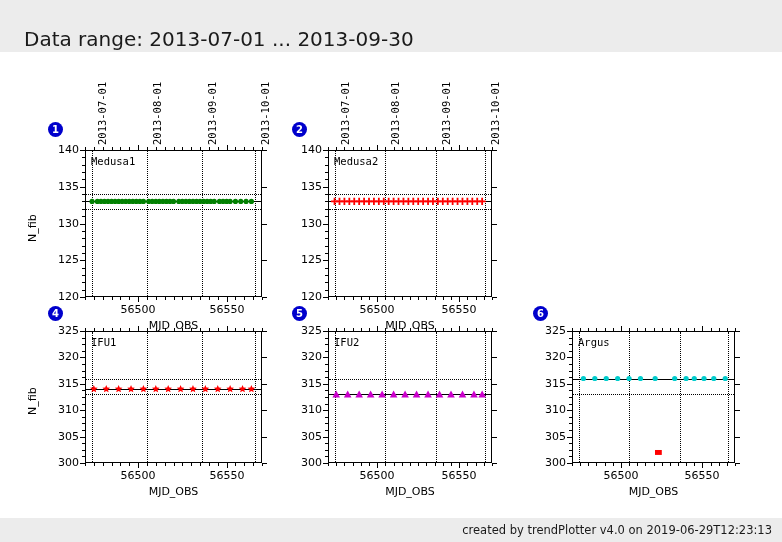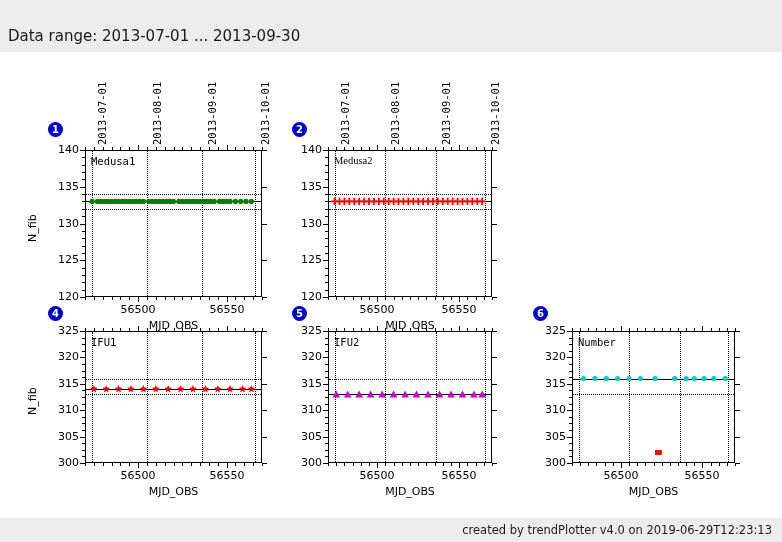--- a/index.html
+++ b/index.html
@@ -16,22 +16,22 @@
   #header {
     position:absolute; left:0; top:0; width:782px; height:52px;
     background:#ececec;
   }
   #header .title {
     position:absolute; left:8px; top:3px;
     font-size:17.5px; color:#1a1a1a; white-space:nowrap;
     font-family:"DejaVu Sans", sans-serif;
   }
   #header .subtitle {
-    position:absolute; left:8px; top:27px;
-    font-size:15px; color:#1a1a1a; white-space:nowrap;
+    position:absolute; left:24px; top:27px;
+    font-size:20px; color:#1a1a1a; white-space:nowrap;
   }
 
   
   #footer {
     position:absolute; left:0; top:518px; width:782px; height:24px;
     background:#ececec;
   }
   #footer .left {
     position:absolute; left:8px; top:5px; font-size:11.5px; color:#1a1a1a;
   }
@@ -335,21 +335,21 @@
       <div class="tick" style="left:459px;top:245px;width:1px;height:3px;"></div>
       <div class="tick" style="left:459px;top:95px;width:1px;height:3px;"></div>
       <div class="tick" style="left:467px;top:245px;width:1px;height:3px;"></div>
       <div class="tick" style="left:467px;top:95px;width:1px;height:3px;"></div>
       <div class="tick" style="left:476px;top:245px;width:1px;height:3px;"></div>
       <div class="tick" style="left:476px;top:95px;width:1px;height:3px;"></div>
       <div class="tick" style="left:484px;top:245px;width:1px;height:3px;"></div>
       <div class="tick" style="left:484px;top:95px;width:1px;height:3px;"></div>
       <div class="tick" style="left:492px;top:245px;width:1px;height:3px;"></div>
       <div class="tick" style="left:492px;top:95px;width:1px;height:3px;"></div>
-      <div class="panel-name" style="left:334px;top:103px;font-family:Liberation Serif, serif;">Medusa2</div>
+      <div class="panel-name" style="left:334px;top:103px;">Medusa2</div>
       <div class="axis-title-x" style="left:328px;top:267px;width:164px;">MJD_OBS</div>
       <svg class="markers" width="782" height="466">
         <path d="M330.96,149.45 L338.16,149.45 M334.56,145.85 L334.56,153.04999999999998" stroke="#ff0000" stroke-width="1.8" fill="none"></path>
         <path d="M335.88,149.45 L343.08000000000004,149.45 M339.48,145.85 L339.48,153.04999999999998" stroke="#ff0000" stroke-width="1.8" fill="none"></path>
         <path d="M340.79999999999995,149.45 L348,149.45 M344.4,145.85 L344.4,153.04999999999998" stroke="#ff0000" stroke-width="1.8" fill="none"></path>
         <path d="M345.71999999999997,149.45 L352.92,149.45 M349.32,145.85 L349.32,153.04999999999998" stroke="#ff0000" stroke-width="1.8" fill="none"></path>
         <path d="M350.64,149.45 L357.84000000000003,149.45 M354.24,145.85 L354.24,153.04999999999998" stroke="#ff0000" stroke-width="1.8" fill="none"></path>
         <path d="M355.56,149.45 L362.76000000000005,149.45 M359.16,145.85 L359.16,153.04999999999998" stroke="#ff0000" stroke-width="1.8" fill="none"></path>
         <path d="M360.47999999999996,149.45 L367.68,149.45 M364.08,145.85 L364.08,153.04999999999998" stroke="#ff0000" stroke-width="1.8" fill="none"></path>
         <path d="M365.4,149.45 L372.6,149.45 M369,145.85 L369,153.04999999999998" stroke="#ff0000" stroke-width="1.8" fill="none"></path>
@@ -699,21 +699,21 @@
       <div class="tick" style="left:702px;top:411px;width:1px;height:3px;"></div>
       <div class="tick" style="left:702px;top:276px;width:1px;height:3px;"></div>
       <div class="tick" style="left:711px;top:411px;width:1px;height:3px;"></div>
       <div class="tick" style="left:711px;top:276px;width:1px;height:3px;"></div>
       <div class="tick" style="left:719px;top:411px;width:1px;height:3px;"></div>
       <div class="tick" style="left:719px;top:276px;width:1px;height:3px;"></div>
       <div class="tick" style="left:727px;top:411px;width:1px;height:3px;"></div>
       <div class="tick" style="left:727px;top:276px;width:1px;height:3px;"></div>
       <div class="tick" style="left:735px;top:411px;width:1px;height:3px;"></div>
       <div class="tick" style="left:735px;top:276px;width:1px;height:3px;"></div>
-      <div class="panel-name" style="left:578px;top:284px;">Number</div>
+      <div class="panel-name" style="left:578px;top:284px;">Argus</div>
       <div class="axis-title-x" style="left:572px;top:433px;width:163px;">MJD_OBS</div>
       <svg class="markers" width="782" height="466">
         <circle cx="583.41" cy="326.52" r="2.6" fill="#00cccc"></circle>
         <circle cx="594.82" cy="326.52" r="2.6" fill="#00cccc"></circle>
         <circle cx="606.23" cy="326.52" r="2.6" fill="#00cccc"></circle>
         <circle cx="617.64" cy="326.52" r="2.6" fill="#00cccc"></circle>
         <circle cx="629.05" cy="326.52" r="2.6" fill="#00cccc"></circle>
         <circle cx="640.46" cy="326.52" r="2.6" fill="#00cccc"></circle>
         <circle cx="655.13" cy="326.52" r="2.6" fill="#00cccc"></circle>
         <circle cx="674.69" cy="326.52" r="2.6" fill="#00cccc"></circle>

